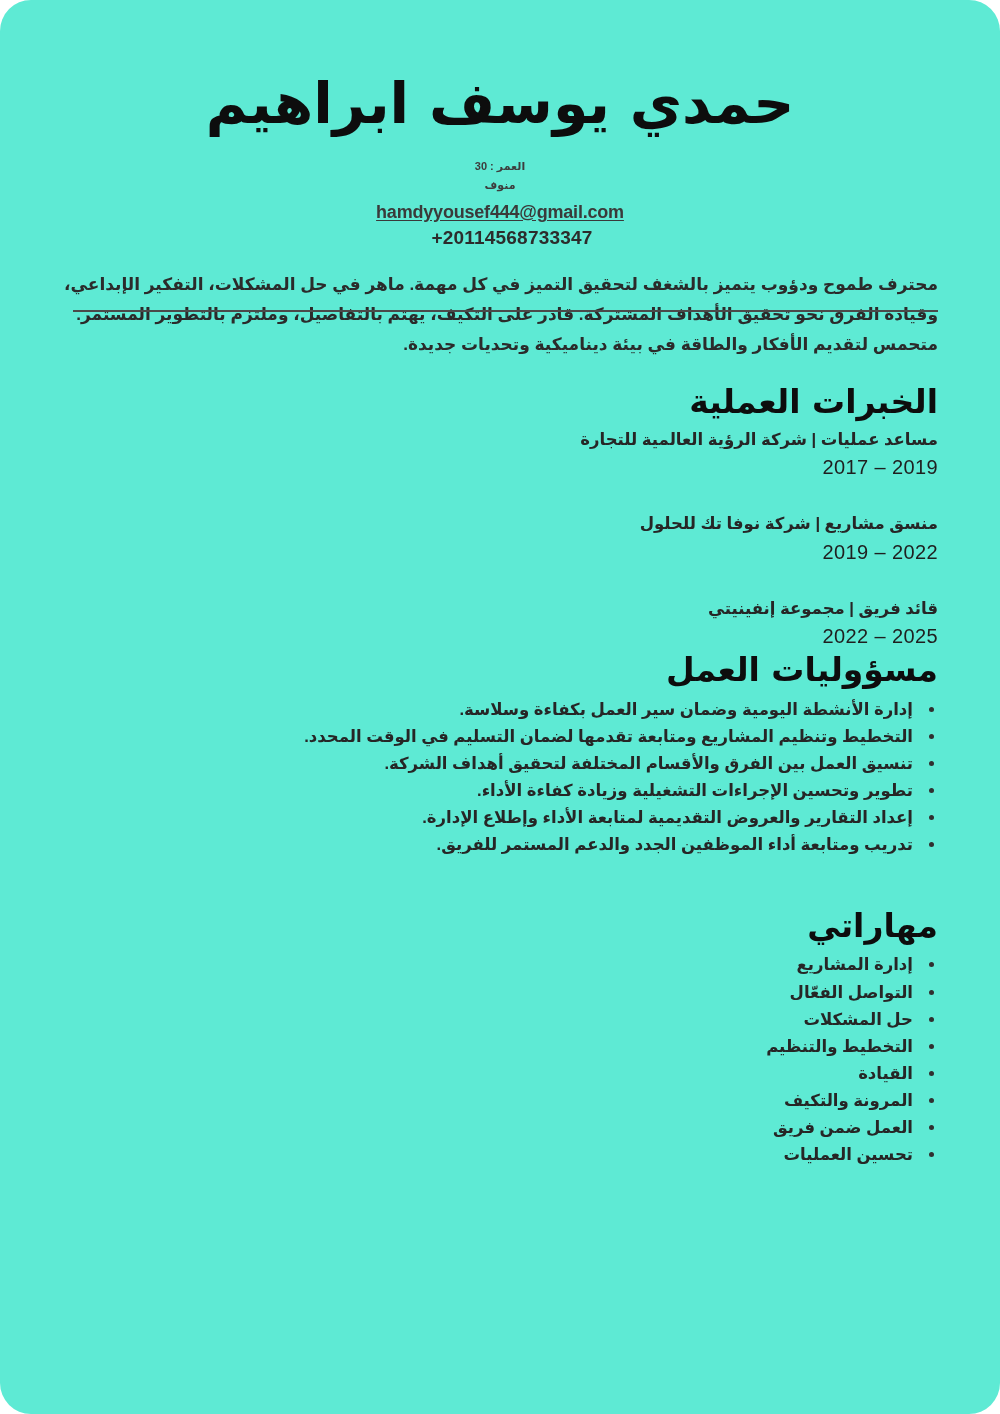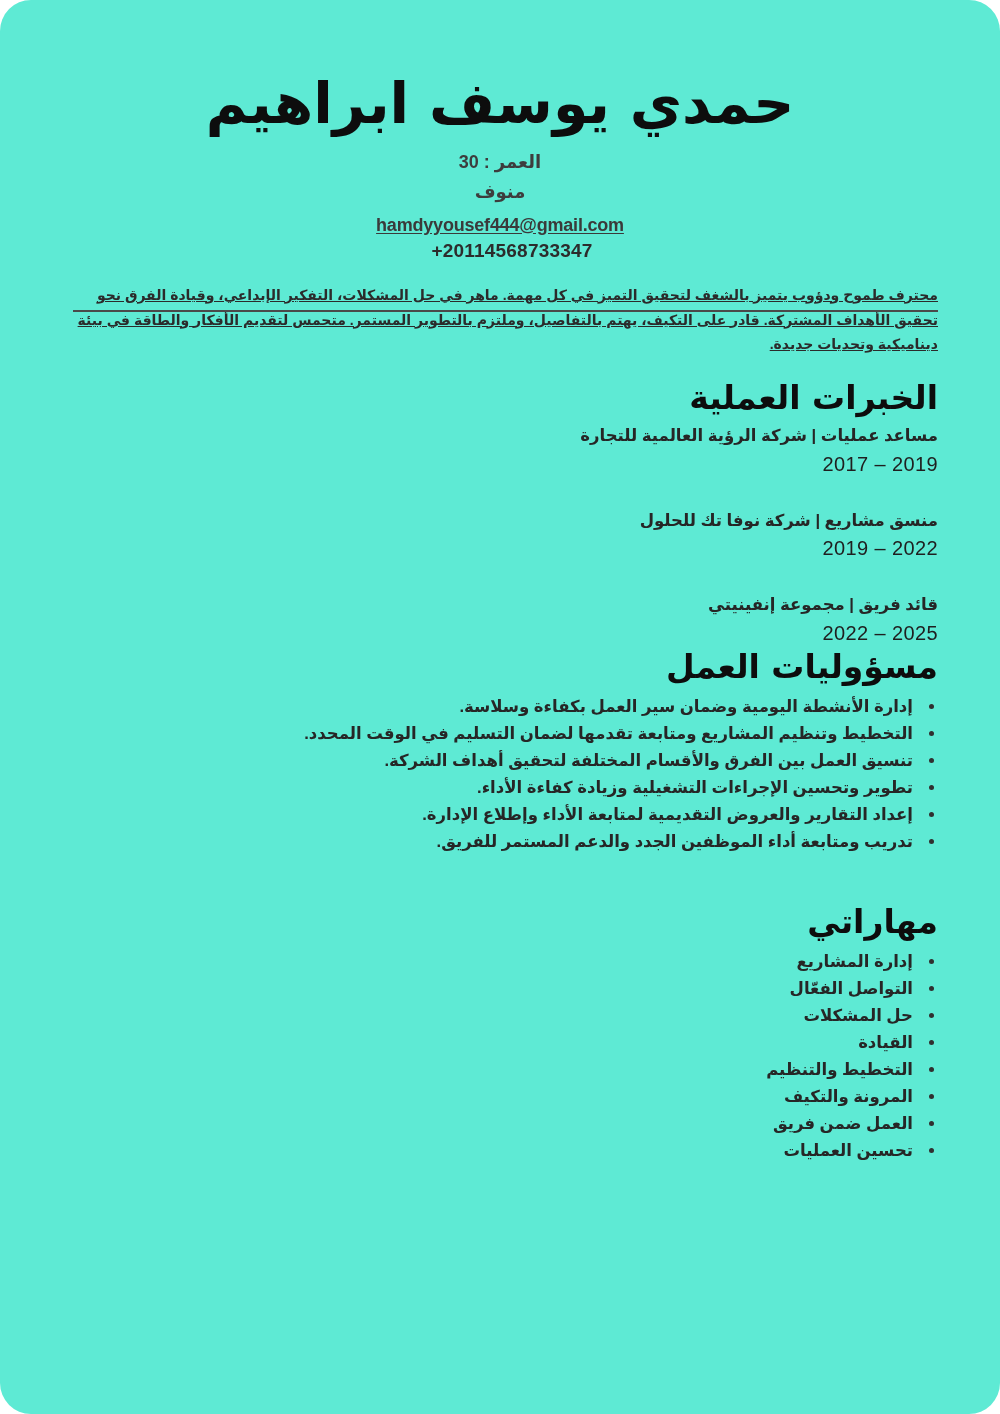--- a/index.html
+++ b/index.html
@@ -35,24 +35,24 @@
     font-family: "DejaVu Sans", "Liberation Sans", sans-serif;
     font-size: 57px;
     font-weight: 700;
     line-height: 1.05;
     letter-spacing: 0px;
     color: #0d0d0d;
     margin: 0;
     direction: rtl;
   }
   .cv-subline {
-    font-size: 18px;
+    font-size: 11px;
     font-weight: 700;
     color: #3d3d3d;
-    margin-top: 15px;
+    margin-top: 24px;
     line-height: 1.55;
     direction: rtl;
   }
   .cv-subline .line2 {
     display: block;
     margin-top: 2px;
   }
   .cv-contact {
     margin-top: 8px;
     direction: ltr;
@@ -102,29 +102,28 @@
     color: #0d0d0d;
     margin: 0;
     line-height: 1.18;
     direction: rtl;
     text-align: right;
   }
   .title-sm { font-size: 28px; }
   .title-lg { font-size: 33px; }
 
   .about-body {
-    font-size: 14px;
+    font-size: 17px;
     font-weight: 600;
     line-height: 1.78;
     color: #2b2b2b;
     margin: 6px 0 0 0;
     direction: rtl;
     text-align: right;
     letter-spacing: -0.1px;
-    text-decoration: underline;
   }
 
   
   .exp-list { margin: 0; padding: 0; list-style: none; }
   .exp-item { margin-top: 5px; }
   .exp-item + .exp-item { margin-top: 29px; }
   .exp-role {
     font-size: 16.5px;
     font-weight: 600;
     color: #262626;
@@ -237,22 +236,22 @@
         <li>تدريب ومتابعة أداء الموظفين الجدد والدعم المستمر للفريق.</li>
       </ul>
     </div>
 
     <div class="section gap-skills">
       <h2 class="section-title title-lg">مهاراتي</h2>
       <ul class="bullets skills-list">
         <li>إدارة المشاريع</li>
         <li>التواصل الفعّال</li>
         <li>حل المشكلات</li>
+        <li>التخطيط والتنظيم</li>
         <li>القيادة</li>
-        <li>التخطيط والتنظيم</li>
         <li>المرونة والتكيف</li>
         <li>العمل ضمن فريق</li>
         <li>تحسين العمليات</li>
       </ul>
     </div>
 
   </div>
 </div>
 
 </body></html>

